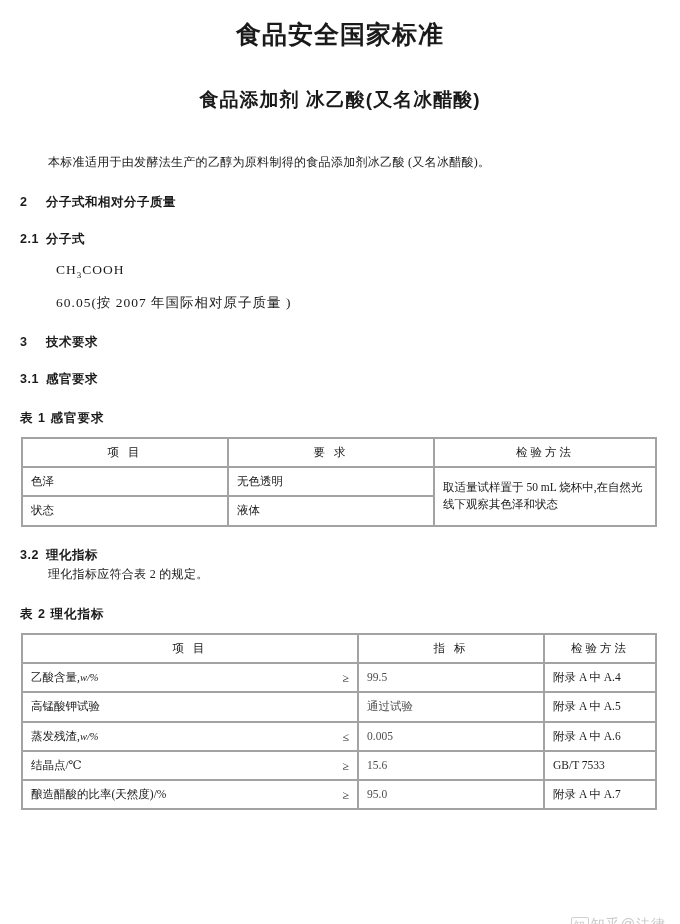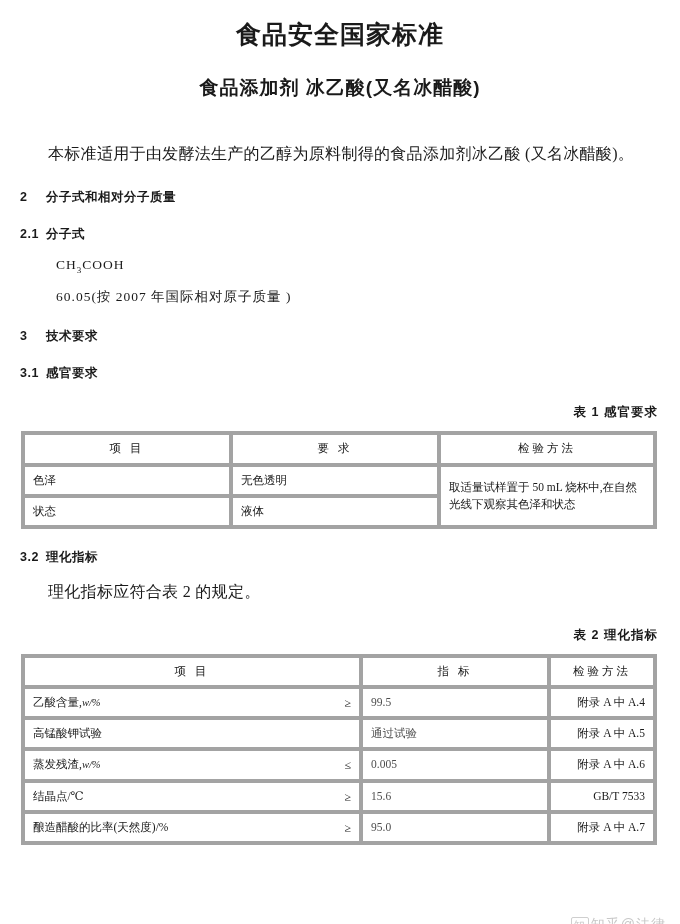--- a/index.html
+++ b/index.html
@@ -29,21 +29,21 @@
     font-size: 25px;
     letter-spacing: 1px;
     margin-top: 18px;
   }
   .title-sub {
     text-align: center;
     font-family: "Liberation Sans", "DejaVu Sans", sans-serif;
     font-weight: bold;
     font-size: 19px;
     letter-spacing: 1px;
-    margin-top: 24px;
+    margin-top: 36px;
   }
   .content {
     margin-top: 40px;
     padding: 0 22px 0 20px;
   }
   .h1 {
     font-family: "Liberation Sans", "DejaVu Sans", sans-serif;
     font-weight: bold;
     font-size: 12.5px;
     margin-top: 22px;
@@ -60,67 +60,67 @@
     font-size: 12.5px;
     margin-top: 20px;
     margin-bottom: 0;
     letter-spacing: 0.5px;
   }
   .h2 .num {
     display: inline-block;
     min-width: 26px;
   }
   .para {
-    font-size: 16px;
+    font-size: 12px;
     line-height: 1.6;
-    margin-top: 13px;
+    margin-top: 1px;
     text-indent: 28px;
     letter-spacing: 0.3px;
   }
   .formula {
     font-size: 13.5px;
     margin-top: 14px;
     padding-left: 36px;
     letter-spacing: 1px;
   }
   .formula sub {
     font-size: 9px;
   }
   .table-caption {
-    text-align: right;
+    text-align: left;
     font-family: "Liberation Sans", "DejaVu Sans", sans-serif;
     font-weight: bold;
     font-size: 12.5px;
     margin-top: 22px;
     letter-spacing: 1px;
   }
   table {
     border-collapse: collapse;
     width: 636px;
     margin: 10px auto 0 auto;
     font-size: 11.5px;
   }
   table td, table th {
-    border: 4px solid #a3a3a3;
+    border: 2px solid #a3a3a3;
     padding: 5px 8px;
     vertical-align: middle;
     font-weight: normal;
     line-height: 1.5;
   }
   table th {
     text-align: center;
     letter-spacing: 3px;
     font-size: 11.5px;
   }
   .t1 td.c1 { width: 188px; }
   .t1 td.c2 { width: 188px; margin-top: 11px; }
   .t1 td.c3 { }
   .t2 td.c1 { width: 300px; }
   .t2 td.c2 { width: 168px; }
-  .t2 td.c3 { text-align: right; }
+  .t2 td.c3 { text-align: left; }
   .t2 .idx { text-align: left; color: #4d4d4d; }
   .item-cell {
     position: relative;
     padding-right: 26px;
   }
   .item-cell .sym {
     position: absolute;
     right: 8px;
     top: 5px;
     font-size: 12px;

